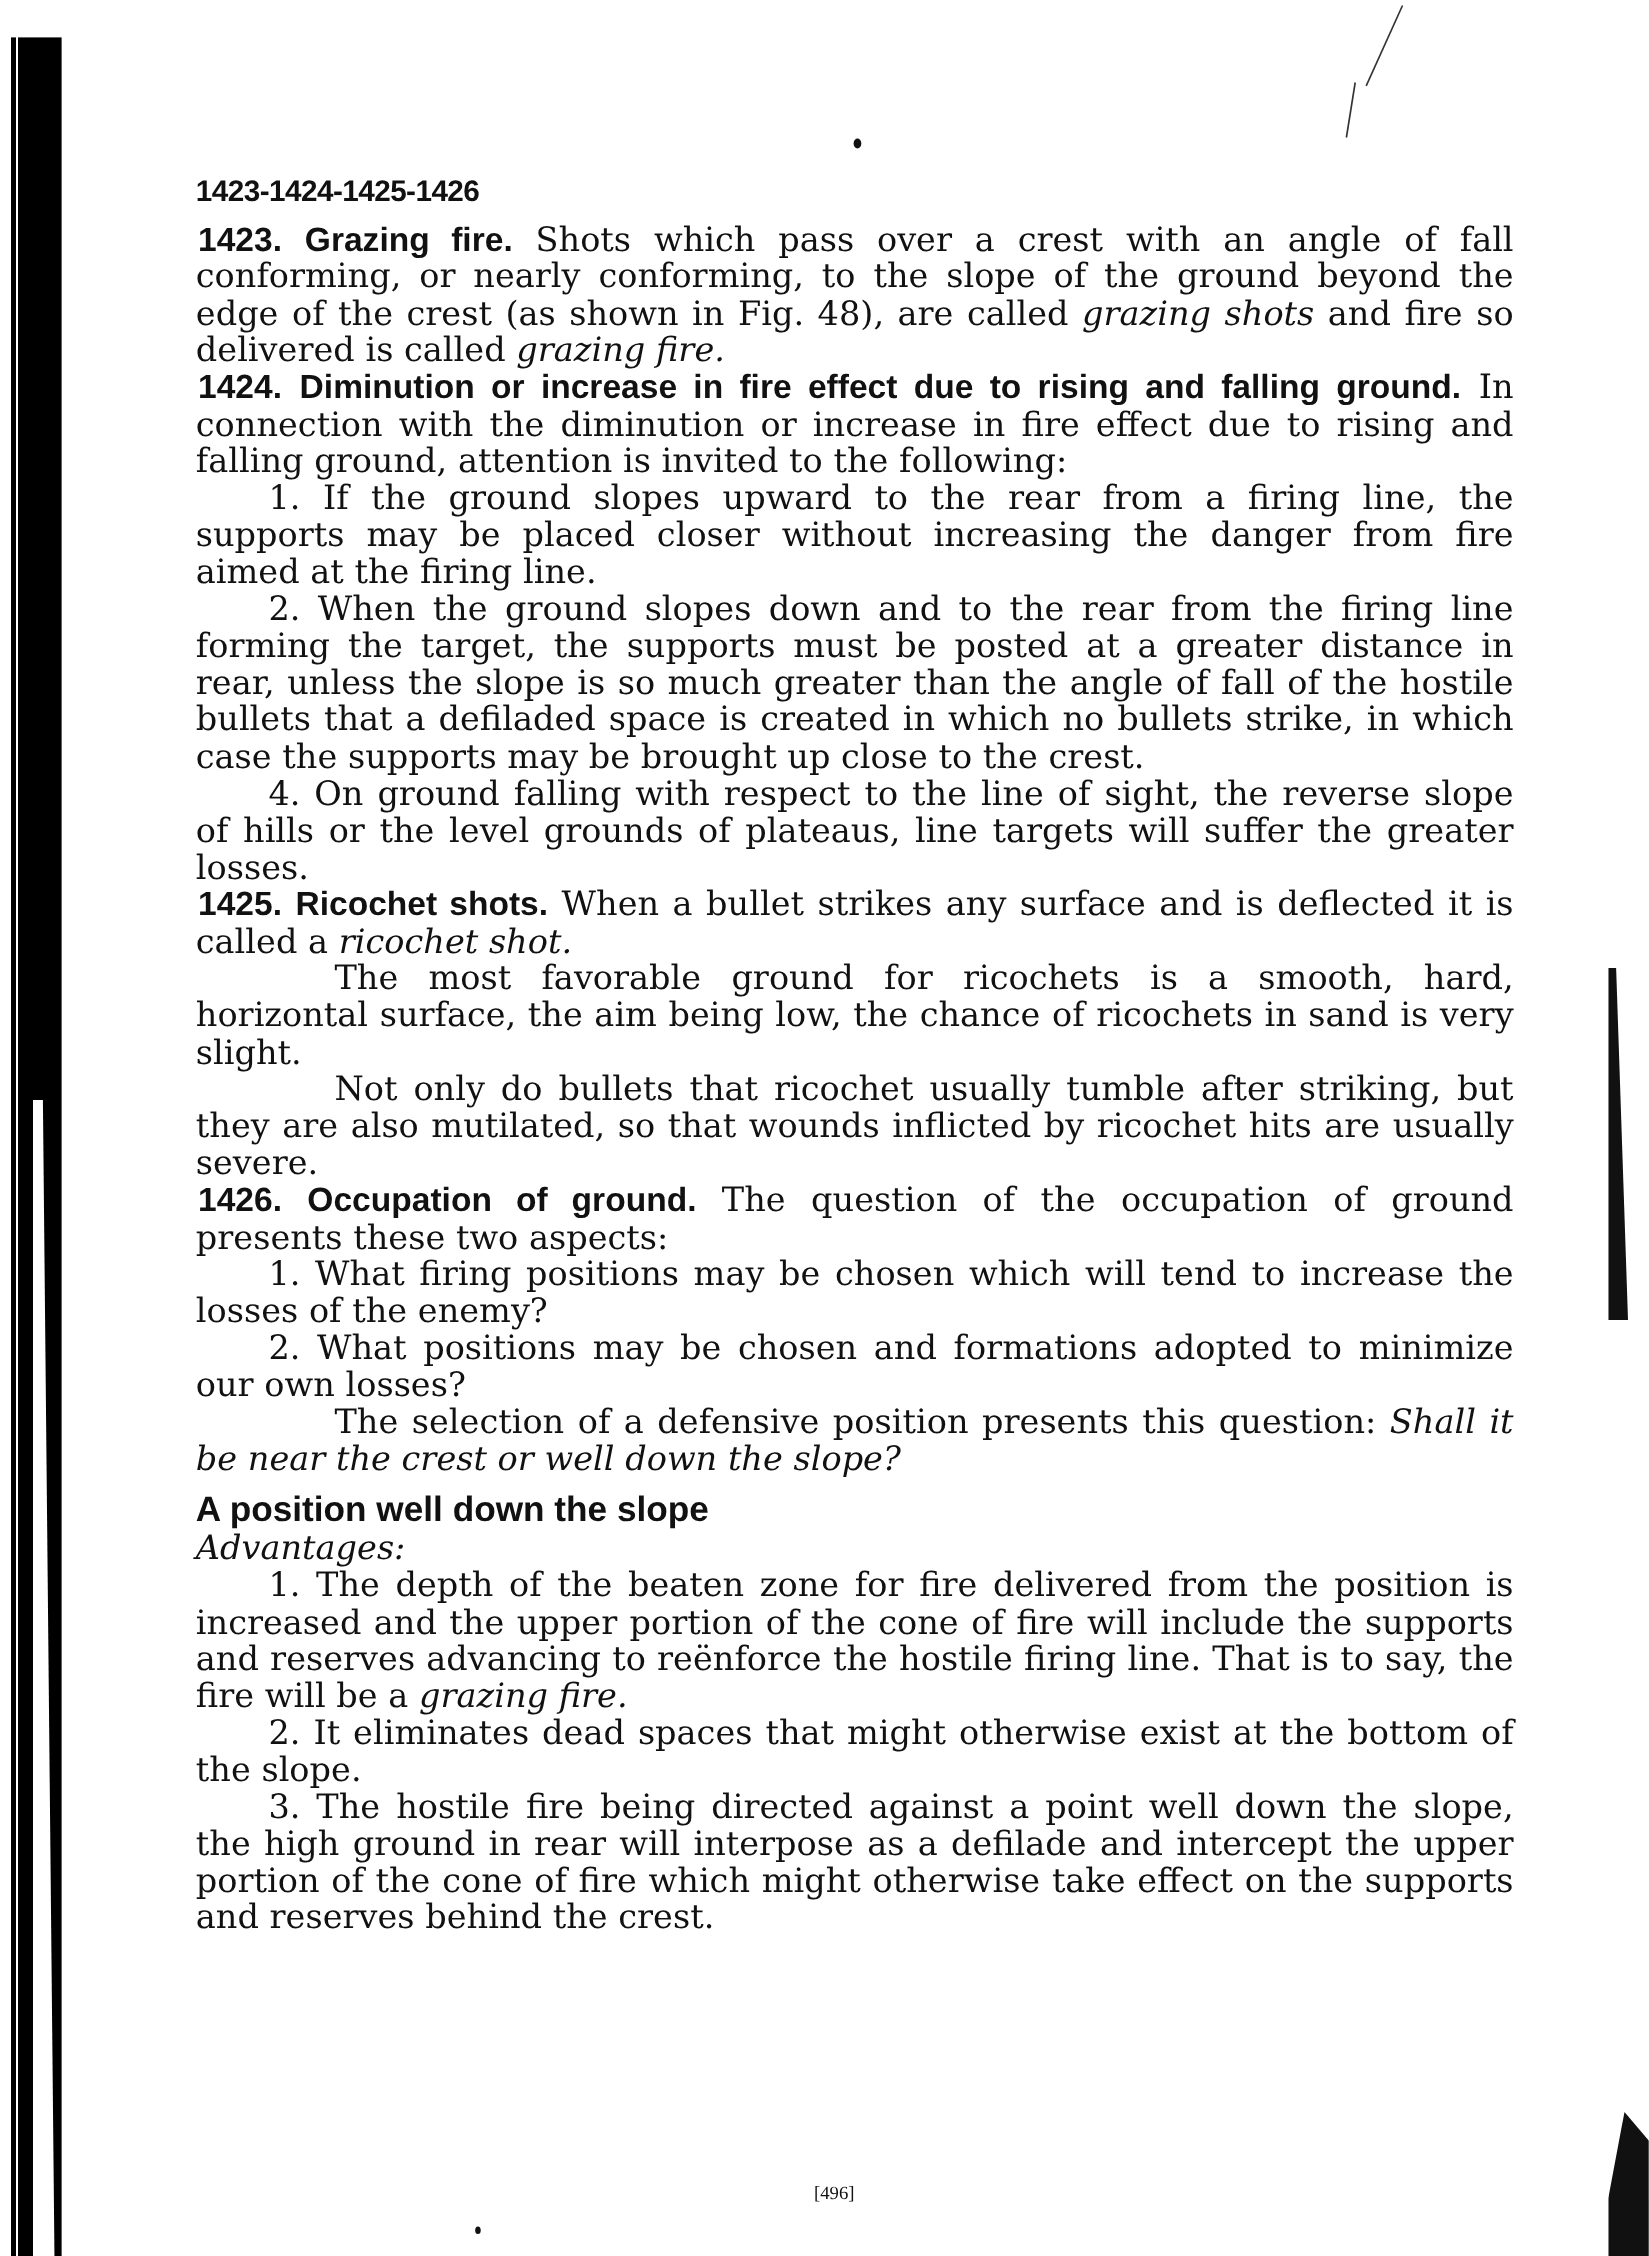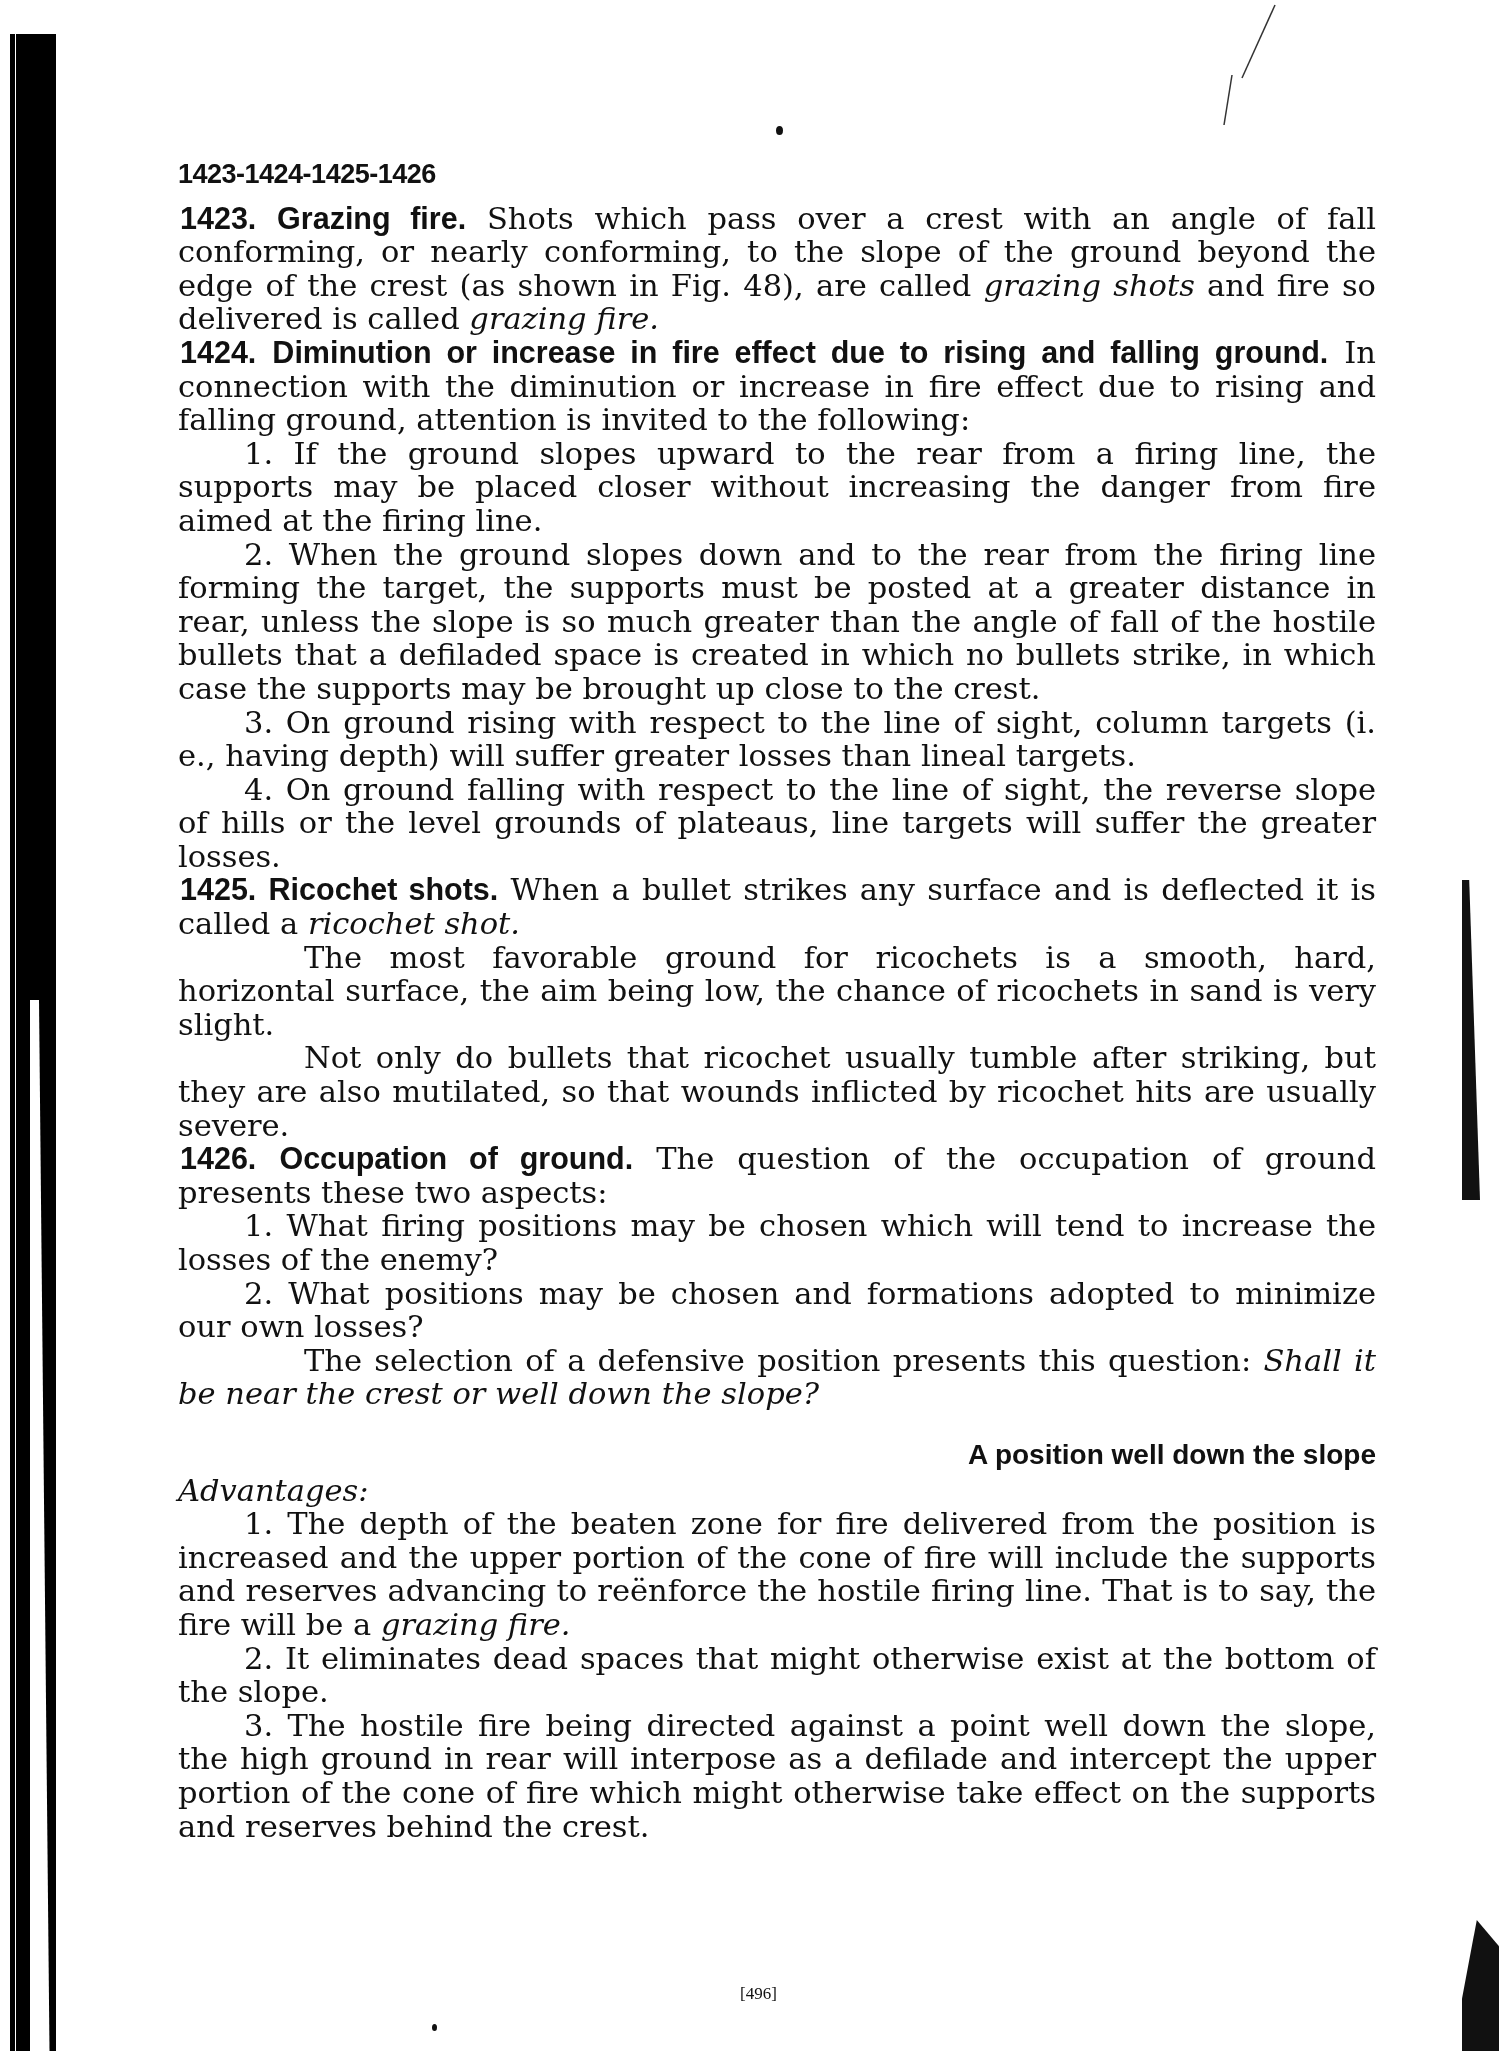--- a/index.html
+++ b/index.html
@@ -41,22 +41,22 @@
       font-size: 27px; margin-bottom: 10px; letter-spacing: -0.5px;
     }
     p { margin: 0; text-align: justify; text-align-last: left; }
     .sec-num { font-weight: bold; font-family: "Liberation Sans", sans-serif; }
     .sec-title { font-weight: bold; font-family: "Liberation Sans", sans-serif; }
     .item { text-indent: 66px; }
     .para { text-indent: 126px; }
     .sec { text-indent: 2px; }
     em, .it { font-style: italic; }
     .subhead {
-      text-align: right; font-weight: bold; font-family: "Liberation Sans", sans-serif;
-      font-size: 28px; margin-top: 27px; margin-bottom: 2px;
+      text-align: left; font-weight: bold; font-family: "Liberation Sans", sans-serif;
+      font-size: 32px; margin-top: 12px; margin-bottom: 2px;
     }
     .adv { font-style: italic; }
     .folio {
       position: absolute; left: 740px; top: 1984px; font-size: 17px;
       font-family: "Liberation Serif", serif;
     }
   </style>
 </head>
 <body>
 
@@ -78,21 +78,20 @@
     <span class="sec-num">1423.</span>
     <span class="sec-title">Grazing fire.</span><span> Shots which pass over a crest with an angle of fall conforming, or nearly conforming, to the slope of the ground beyond the edge of the crest (as shown in Fig. 48), are called </span><em>grazing shots</em><span> and fire so delivered is called </span><em>grazing fire.</em>
   </p>
 
   <p class="sec">
     <span class="sec-num">1424.</span>
     <span class="sec-title">Diminution or increase in fire effect due to rising and falling ground.</span><span> In connection with the diminution or increase in fire effect due to rising and falling ground, attention is invited to the following:</span>
   </p>
   <p class="item">1.  If the ground slopes upward to the rear from a firing line, the supports may be placed closer without increasing the danger from fire aimed at the firing line.</p>
   <p class="item">2.  When the ground slopes down and to the rear from the firing line forming the target, the supports must be posted at a greater distance in rear, unless the slope is so much greater than the angle of fall of the hostile bullets that a defiladed space is created in which no bullets strike, in which case the supports may be brought up close to the crest.</p>
-  <p class="item">3.  On ground rising with respect to the line of sight, column targets (i. e., having depth) will suffer greater losses than lineal targets.</p>
   <p class="item">4.  On ground falling with respect to the line of sight, the reverse slope of hills or the level grounds of plateaus, line targets will suffer the greater losses.</p>
 
   <p class="sec">
     <span class="sec-num">1425.</span>
     <span class="sec-title">Ricochet shots.</span><span> When a bullet strikes any surface and is deflected it is called a </span><em>ricochet shot.</em>
   </p>
   <p class="para">The most favorable ground for ricochets is a smooth, hard, horizontal surface, the aim being low, the chance of ricochets in sand is very slight.</p>
   <p class="para">Not only do bullets that ricochet usually tumble after striking, but they are also mutilated, so that wounds inflicted by ricochet hits are usually severe.</p>
 
   <p class="sec">

